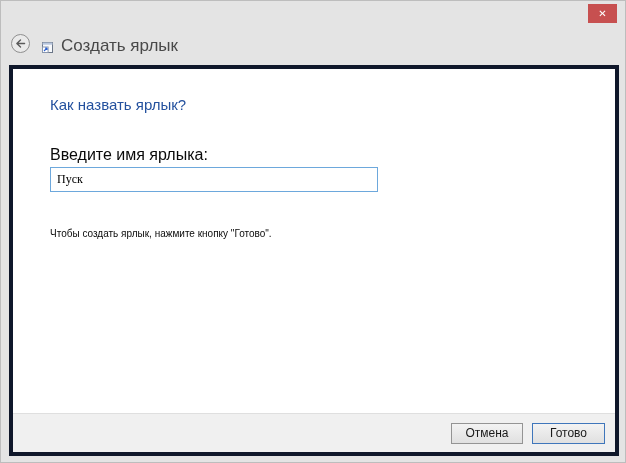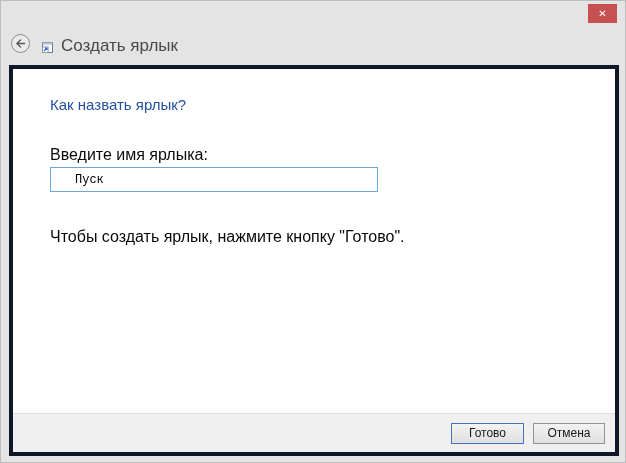--- a/index.html
+++ b/index.html
@@ -85,30 +85,30 @@
     font-size: 16px;
     color: #0a0a0a;
   }
 
   .name-input {
     display: block;
     margin-top: 3px;
     width: 328px;
     height: 25px;
     border: 1px solid #6da8dc;
-    padding: 0 24px;
-    font-family: Liberation Mono, monospace;
+    padding: 0 6px;
+    font-family: Liberation Serif, serif;
     font-size: 12px;
     color: #000000;
     outline: none;
   }
 
   .hint {
     margin: 36px 0 0 0;
-    font-size: 16px;
+    font-size: 10px;
     color: #0a0a0a;
   }
 
   
   .footer {
     position: absolute;
     left: 0; right: 0; bottom: 0;
     height: 39px;
     background: #f0f0f0;
     border-top: 1px solid #dfdfdf;
@@ -166,18 +166,18 @@
       <h1 class="heading">Как назвать ярлык?</h1>
 
       <label class="field-label">Введите имя ярлыка:</label>
 
       <input class="name-input" type="text" value="Пуск" style="">
 
       <p class="hint">Чтобы создать ярлык, нажмите кнопку "Готово".</p>
     </div>
 
     <div class="footer">
+      <button class="btn">Отмена</button>
       <button class="btn default">Готово</button>
-      <button class="btn">Отмена</button>
     </div>
 
   </div>
 </div>
 
 </body></html>

